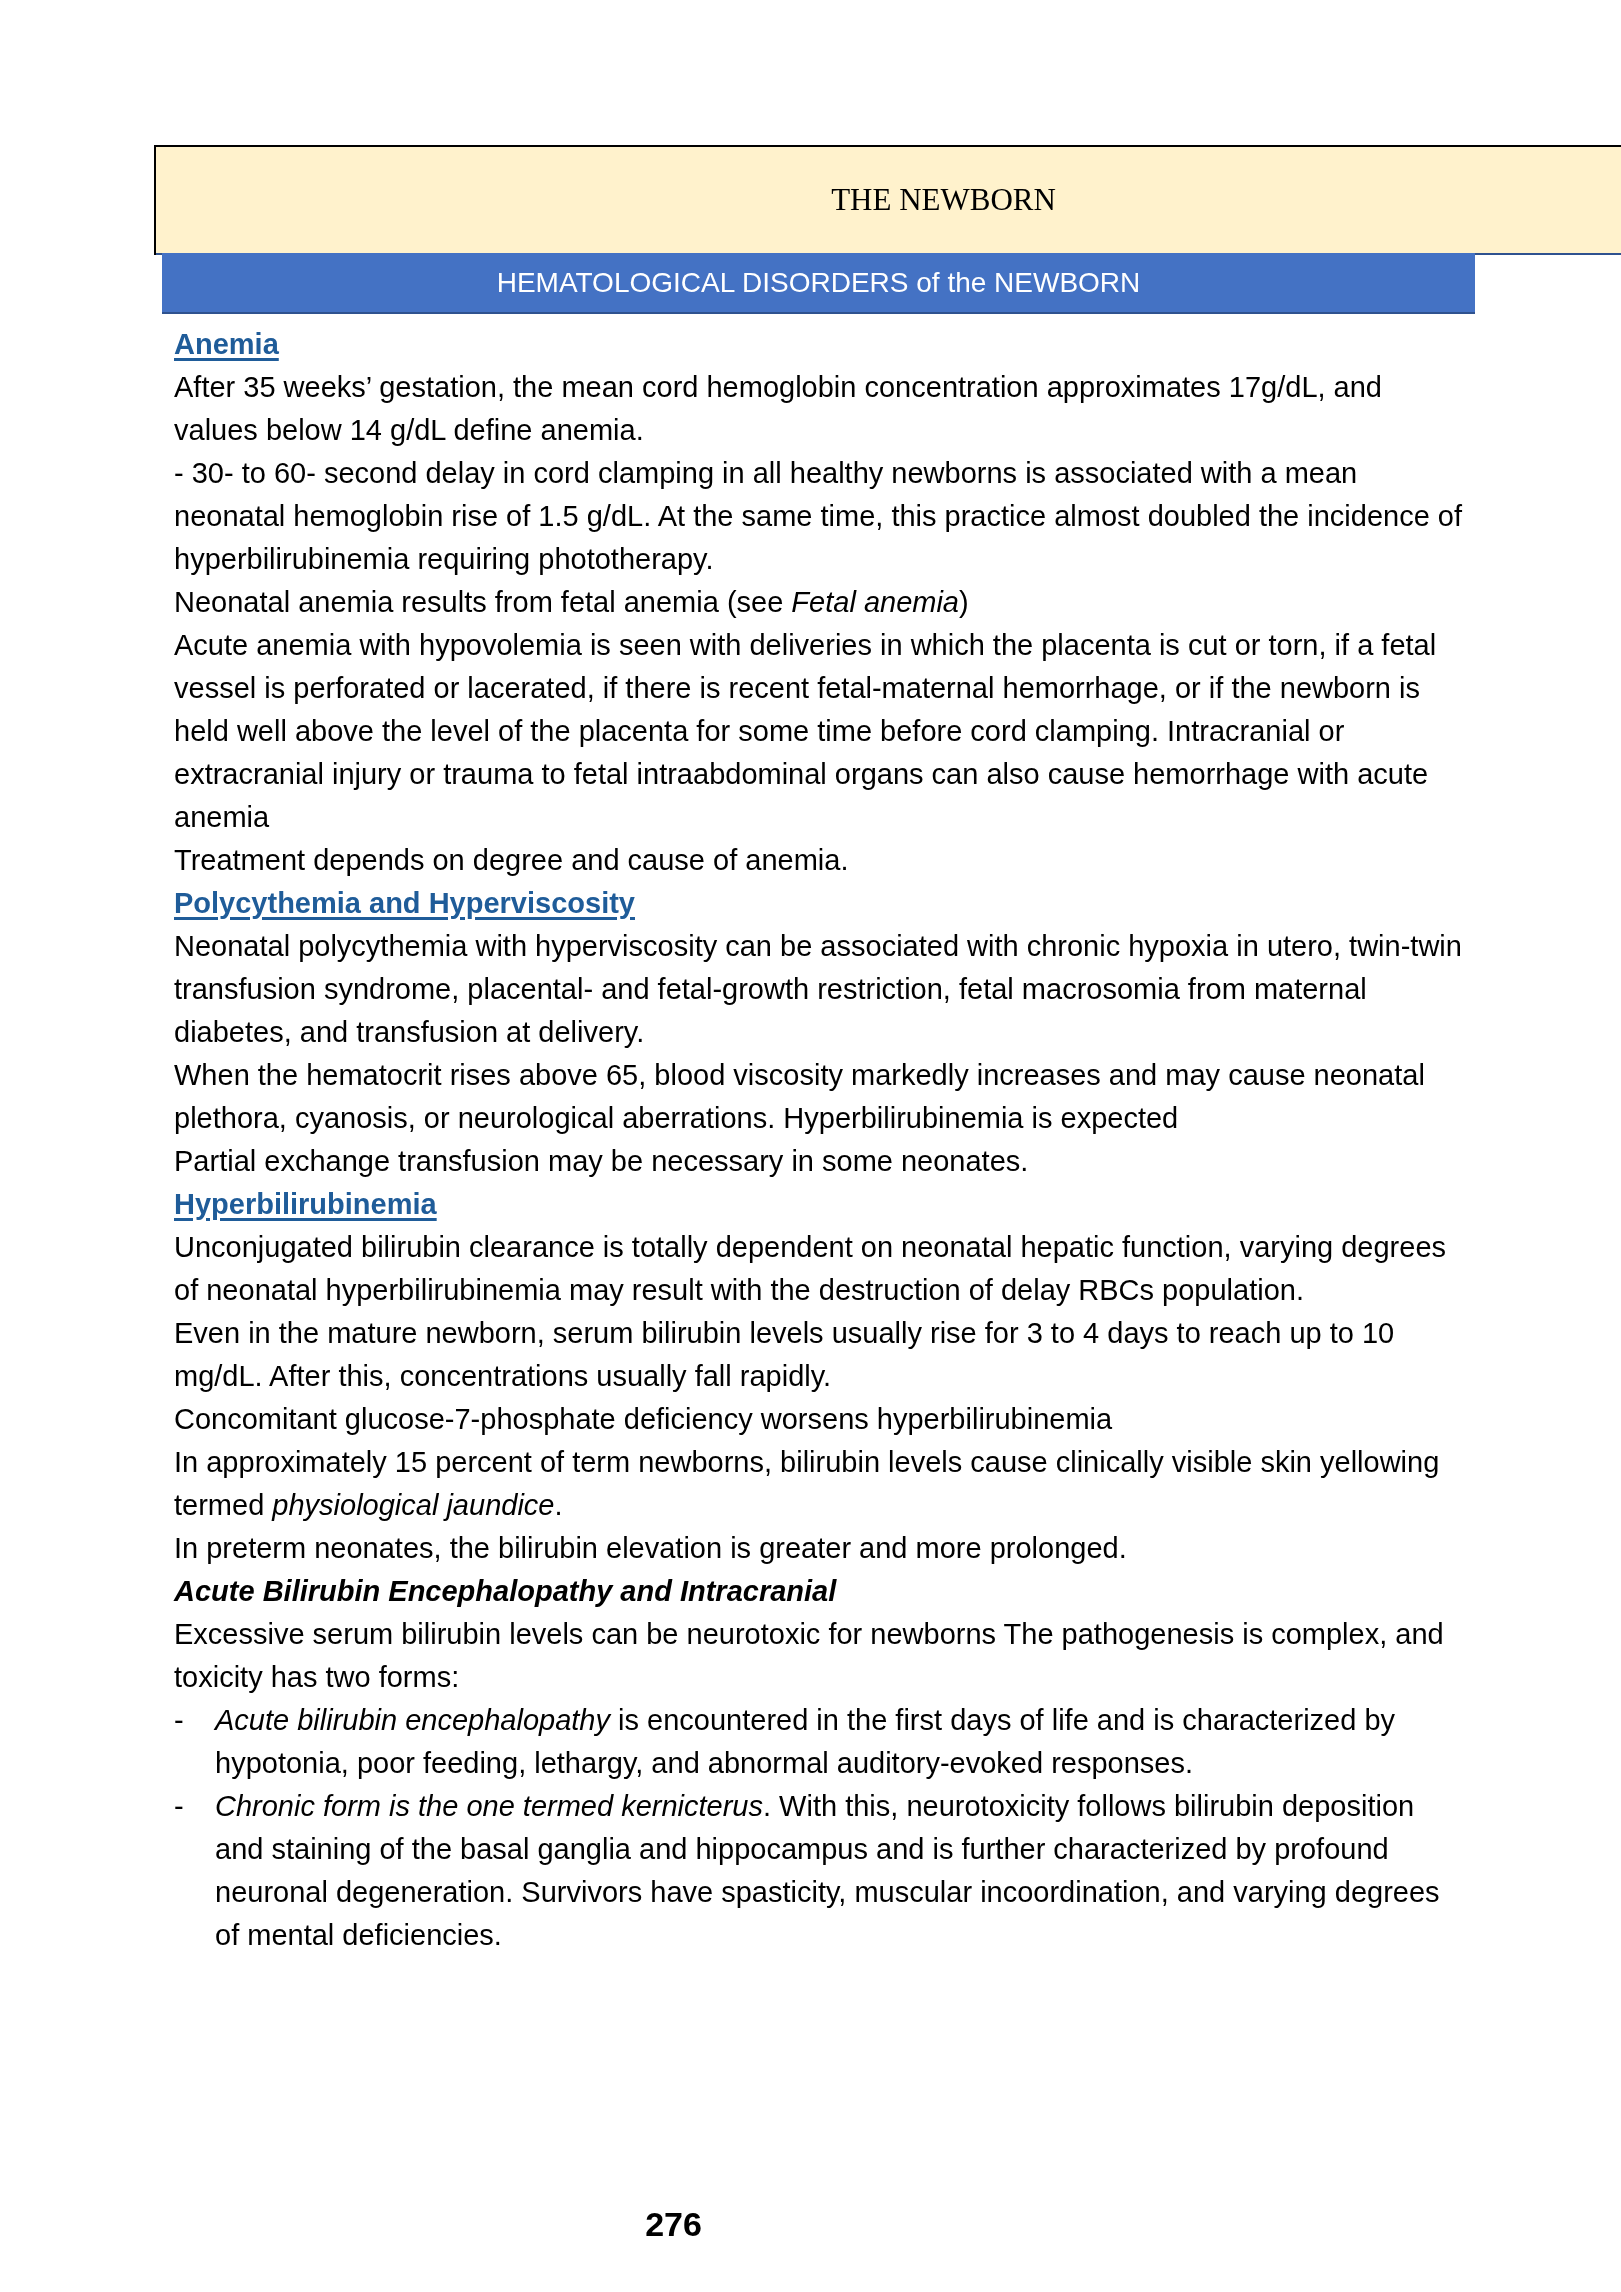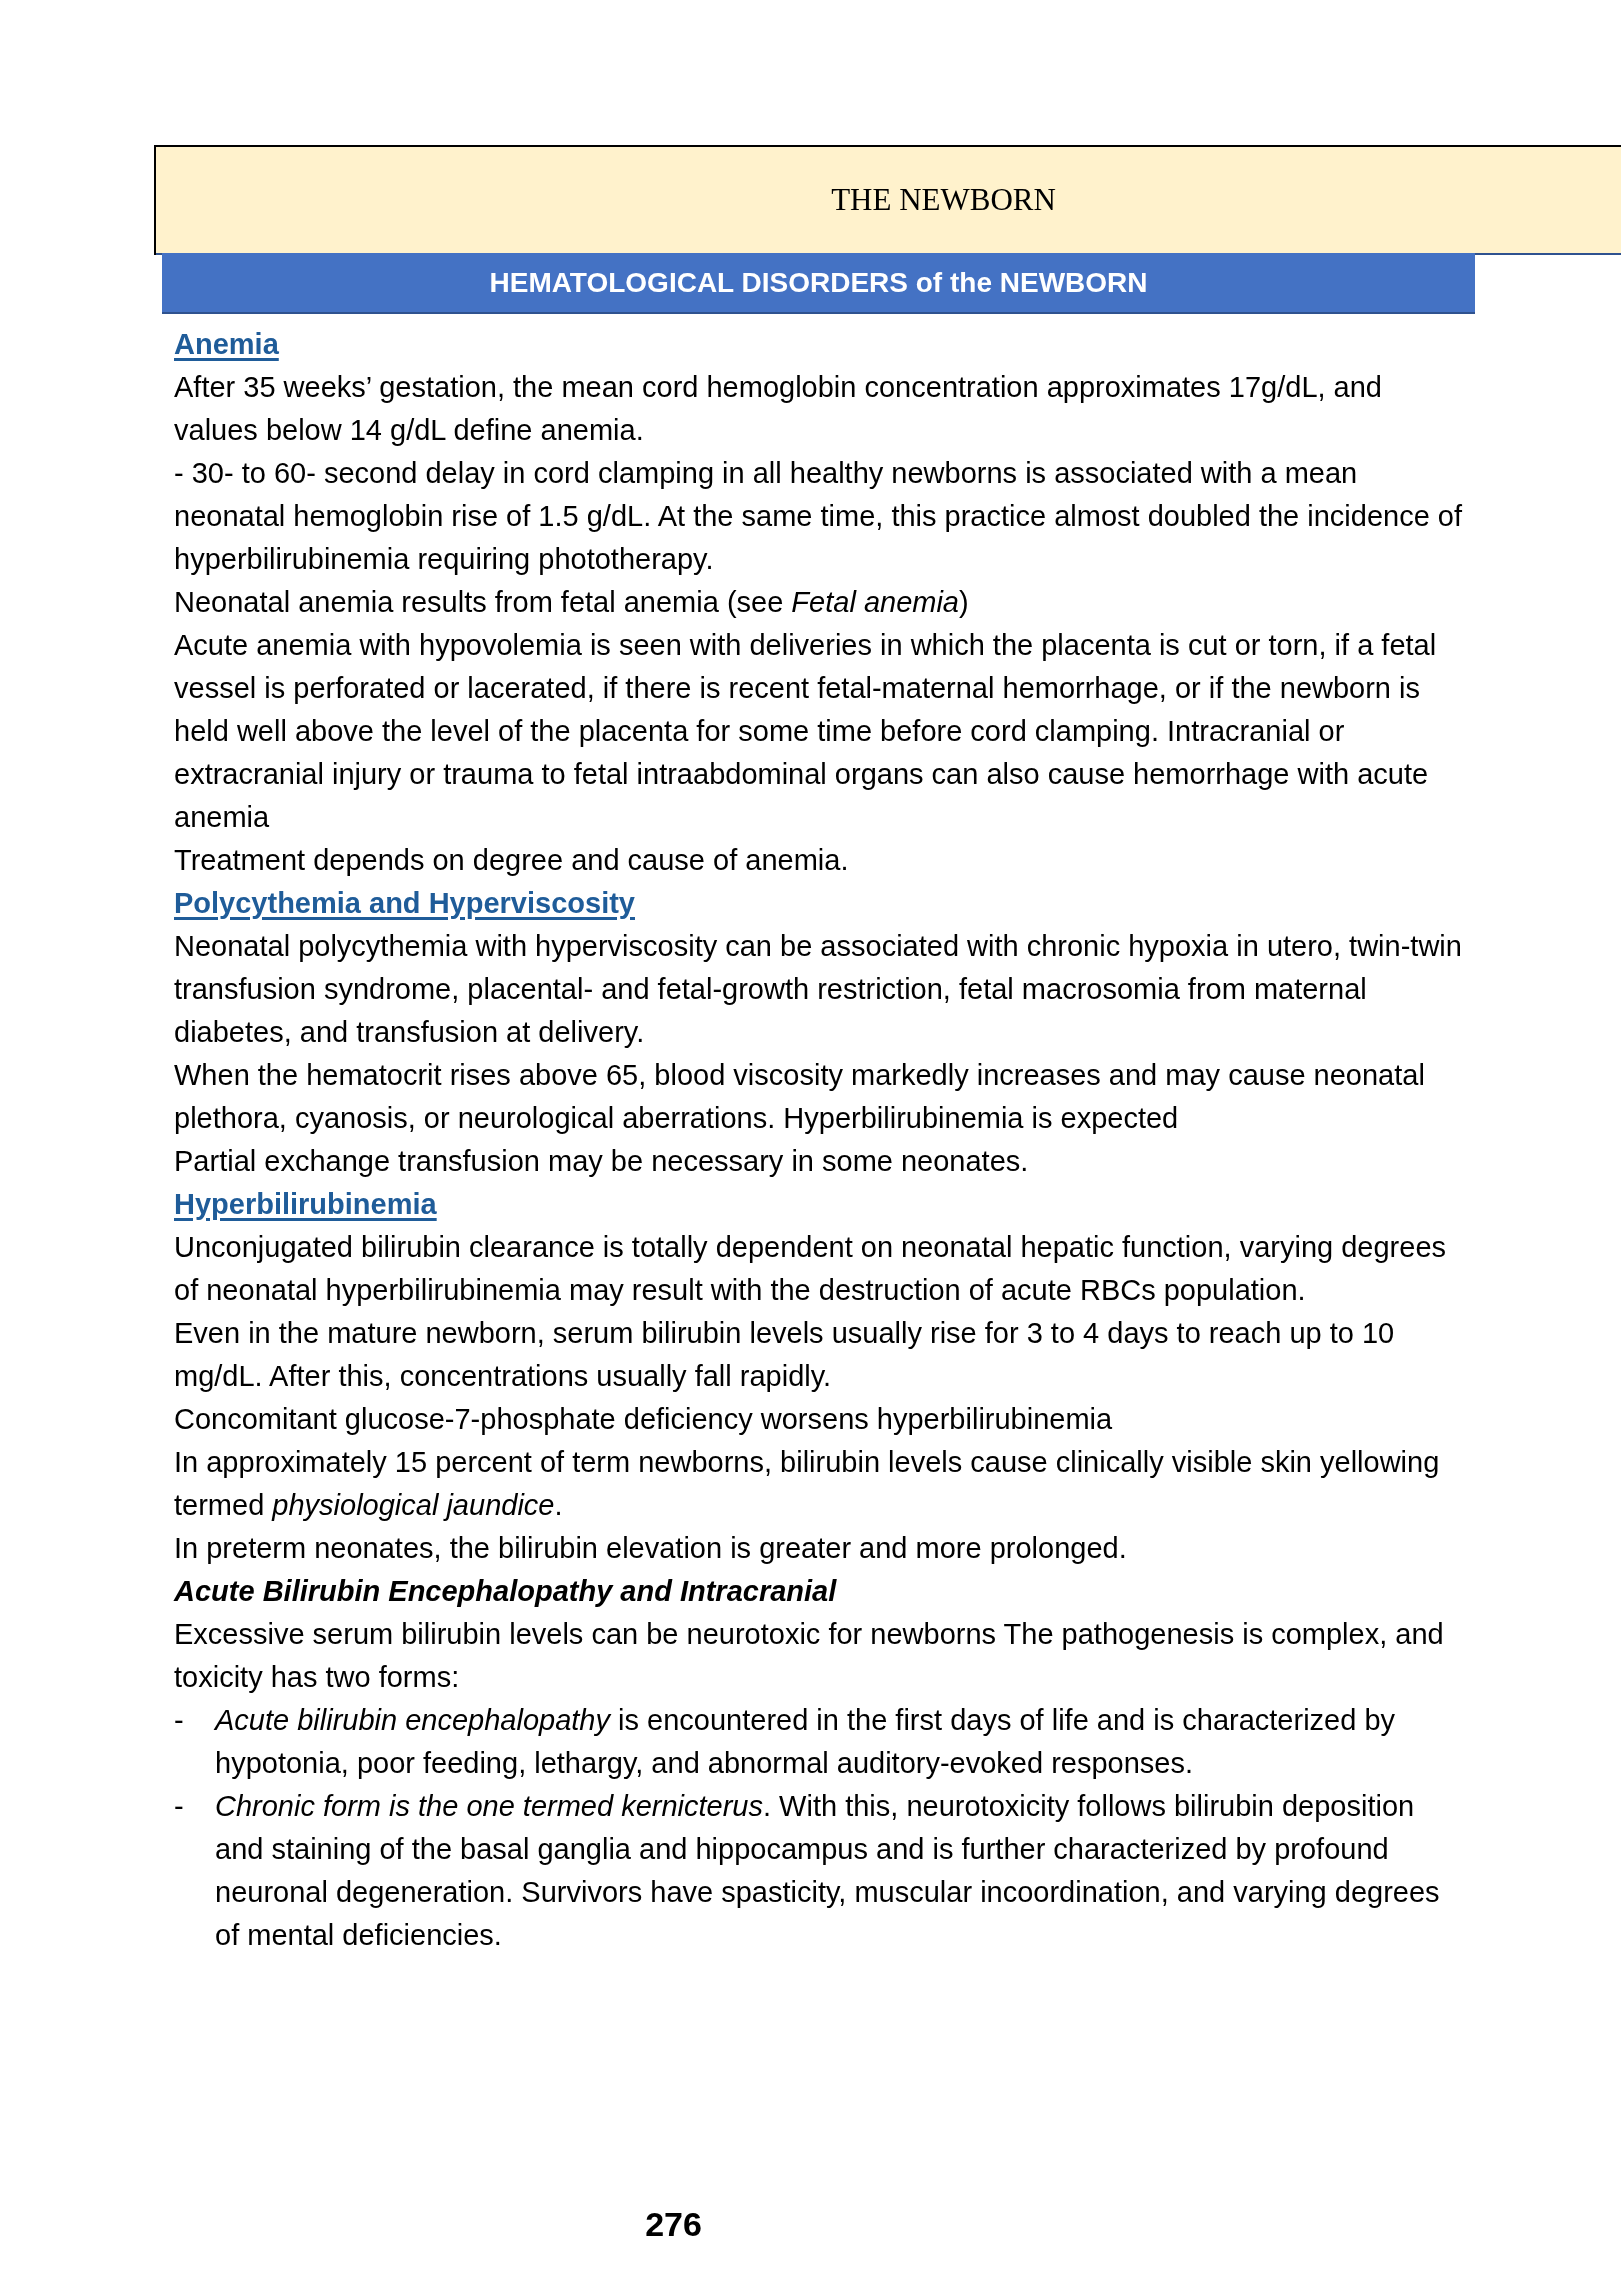--- a/index.html
+++ b/index.html
@@ -10,21 +10,21 @@
     }
     .header-top {
       height: 106px; background: #fff2cc; display: flex; align-items: center; justify-content: center;
       font-family: "Liberation Serif", serif; font-size: 31px; color: #000;
       border-bottom: 2.9px solid #2f528f;
     }
     .header-band {
       position: absolute; left: 162px; top: 253px; width: 1313px; height: 61px;
       background: #4472c4; border-bottom: 2.9px solid #2f528f; box-sizing: border-box;
       display: flex; align-items: center; justify-content: center;
-      font-family: "Liberation Sans", sans-serif; font-weight: bold; font-size: 28px; color: #ffffff;
+      font-family: "Liberation Sans", sans-serif; font-weight: normal; font-size: 28px; color: #ffffff;
     }
     .content {
       position: absolute; left: 174px; top: 323px; width: 1294px;
       font-family: "Liberation Sans", sans-serif; font-size: 29px; line-height: 43px; color: #000;
     }
     .content p { margin: 0; }
     .h { color: #1f5c99; font-weight: bold; text-decoration: underline; text-decoration-thickness: 2.9px; text-underline-offset: 3.9px; }
     .hi { font-weight: bold; font-style: italic; }
     .bullet { display: flex; }
     .bullet .dash { width: 41px; flex: none; }
@@ -49,21 +49,21 @@
   <p><span>Neonatal anemia results from fetal anemia (see </span><i>Fetal anemia</i><span>)</span></p>
   <p>Acute anemia with hypovolemia is seen with deliveries in which the placenta is cut or torn, if a fetal vessel is perforated or lacerated, if there is recent fetal-maternal hemorrhage, or if the newborn is held well above the level of the placenta for some time before cord clamping. Intracranial or extracranial injury or trauma to fetal intraabdominal organs can also cause hemorrhage with acute anemia</p>
   <p>Treatment depends on degree and cause of anemia.</p>
 
   <p class="h">Polycythemia and Hyperviscosity</p>
   <p>Neonatal polycythemia with hyperviscosity can be associated with chronic hypoxia in utero, twin-twin transfusion syndrome, placental- and fetal-growth restriction, fetal macrosomia from maternal diabetes, and transfusion at delivery.</p>
   <p>When the hematocrit rises above 65, blood viscosity markedly increases and may cause neonatal plethora, cyanosis, or neurological aberrations. Hyperbilirubinemia is expected</p>
   <p>Partial exchange transfusion may be necessary in some neonates.</p>
 
   <p class="h">Hyperbilirubinemia</p>
-  <p>Unconjugated bilirubin clearance is totally dependent on neonatal hepatic function, varying degrees of neonatal hyperbilirubinemia may result with the destruction of acute RBCs population.</p>
+  <p>Unconjugated bilirubin clearance is totally dependent on neonatal hepatic function, varying degrees of neonatal hyperbilirubinemia may result with the destruction of delay RBCs population.</p>
   <p>Even in the mature newborn, serum bilirubin levels usually rise for 3 to 4 days to reach up to 10 mg/dL. After this, concentrations usually fall rapidly.</p>
   <p>Concomitant glucose-7-phosphate deficiency worsens hyperbilirubinemia</p>
   <p><span>In approximately 15 percent of term newborns, bilirubin levels cause clinically visible skin yellowing termed </span><i>physiological jaundice</i><span>.</span></p>
   <p>In preterm neonates, the bilirubin elevation is greater and more prolonged.</p>
 
   <p class="hi">Acute Bilirubin Encephalopathy and Intracranial</p>
   <p>Excessive serum bilirubin levels can be neurotoxic for newborns The pathogenesis is complex, and toxicity has two forms:</p>
   <div class="bullet">
     <span class="dash">-</span>
     <span class="btext"><i>Acute bilirubin encephalopathy</i><span> is encountered in the first days of life and is characterized by hypotonia, poor feeding, lethargy, and abnormal auditory-evoked responses.</span></span>

